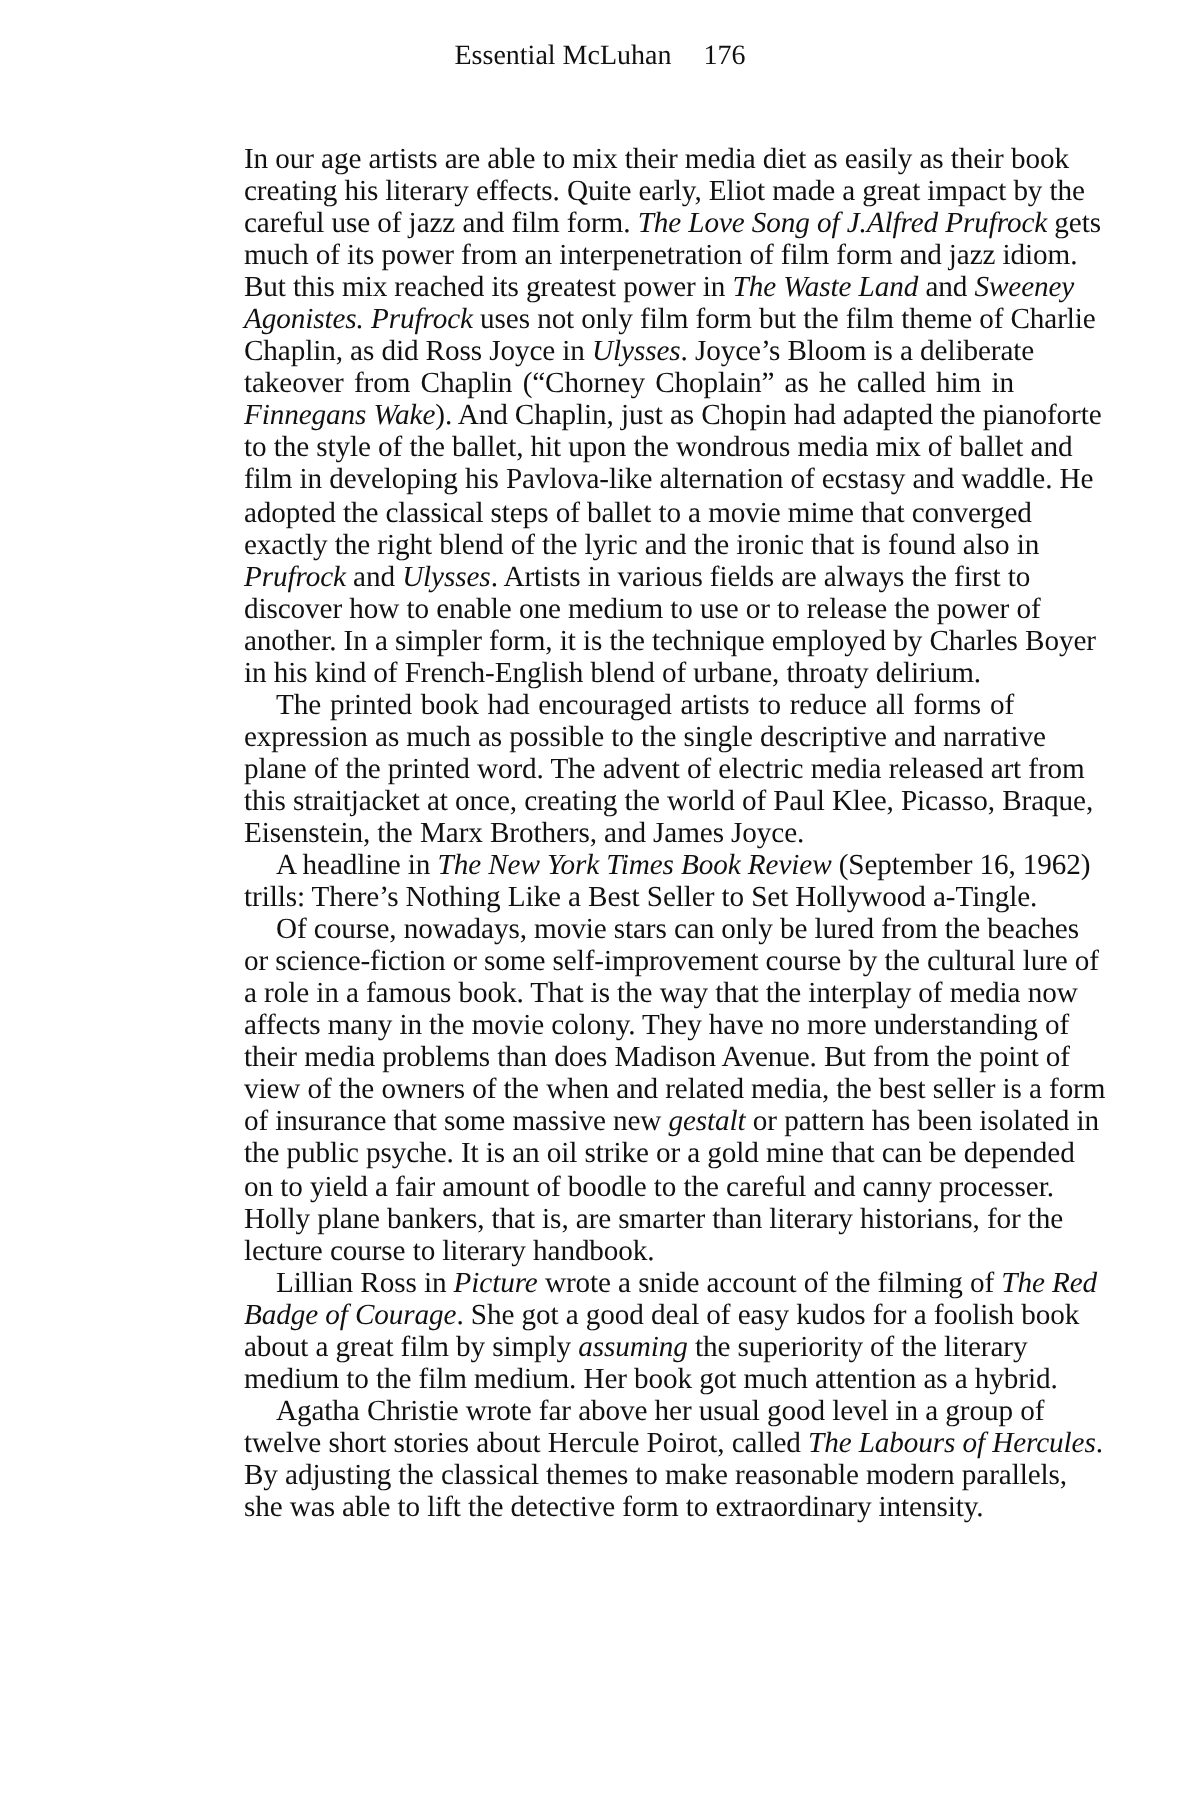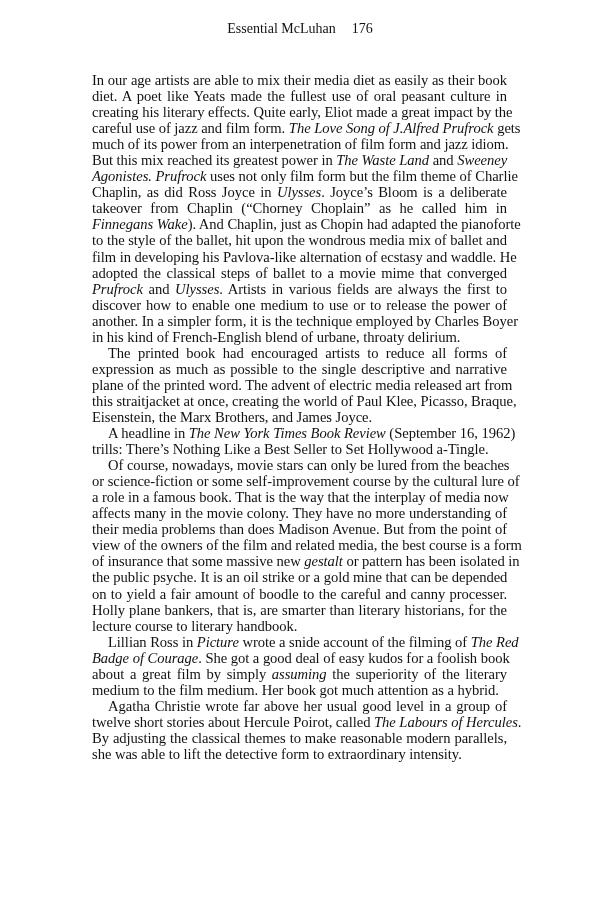--- a/index.html
+++ b/index.html
@@ -8,63 +8,63 @@
   .header {
     position: absolute; top: 21px; left: 0; width: 600px; text-align: center;
     font-family: "Liberation Serif", serif; font-size: 14px; color: #111; line-height: 16px;
   }
   .header .pagenum { margin-left: 16px; }
   .body {
     position: absolute; left: 92px; top: 72px; width: 415px;
     font-family: "Liberation Serif", serif; font-size: 14.6px; line-height: 16.05px;
     color: #111; text-align: justify; letter-spacing: -0.05px;
   }
-  .line { display: block; height: 16.05px; white-space: nowrap; text-align: justify; text-align-last: justify; }
+  .line { display: block; height: 16.05px; white-space: nowrap; text-align: justify; text-align-last: justify; margin-left: 30px; }
   .line.last { text-align-last: left; }
   .line.indent { padding-left: 16px; }
   i { }
 </style>
 </head>
 <body>
 
 <div class="page">
   <div class="header">
     <span>Essential McLuhan</span><span class="pagenum">176</span>
   </div>
   <div class="body" id="body-text">
       <span class="line"><span>In our age artists are able to mix their media diet as easily as their book</span></span>
-      <span class="line"><span>diet. A poet like Yeats made the fullest use of oral peasant culture in</span></span>
       <span class="line"><span>creating his literary effects. Quite early, Eliot made a great impact by the</span></span>
       <span class="line"><span>careful use of jazz and film form. </span><i>The Love Song of J.Alfred Prufrock</i><span> gets</span></span>
       <span class="line"><span>much of its power from an interpenetration of film form and jazz idiom.</span></span>
       <span class="line"><span>But this mix reached its greatest power in </span><i>The Waste Land</i><span> and </span><i>Sweeney</i></span>
       <span class="line"><i>Agonistes. Prufrock</i><span> uses not only film form but the film theme of Charlie</span></span>
       <span class="line"><span>Chaplin, as did Ross Joyce in </span><i>Ulysses</i><span>. Joyce’s Bloom is a deliberate</span></span>
       <span class="line"><span>takeover from Chaplin (“Chorney Choplain” as he called him in</span></span>
       <span class="line"><i>Finnegans Wake</i><span>). And Chaplin, just as Chopin had adapted the pianoforte</span></span>
       <span class="line"><span>to the style of the ballet, hit upon the wondrous media mix of ballet and</span></span>
       <span class="line"><span>film in developing his Pavlova-like alternation of ecstasy and waddle. He</span></span>
       <span class="line"><span>adopted the classical steps of ballet to a movie mime that converged</span></span>
+      <span class="line"><span>exactly the right blend of the lyric and the ironic that is found also in</span></span>
       <span class="line"><i>Prufrock</i><span> and </span><i>Ulysses</i><span>. Artists in various fields are always the first to</span></span>
       <span class="line"><span>discover how to enable one medium to use or to release the power of</span></span>
       <span class="line"><span>another. In a simpler form, it is the technique employed by Charles Boyer</span></span>
       <span class="line last"><span>in his kind of French-English blend of urbane, throaty delirium.</span></span>
       <span class="line indent"><span>The printed book had encouraged artists to reduce all forms of</span></span>
       <span class="line"><span>expression as much as possible to the single descriptive and narrative</span></span>
       <span class="line"><span>plane of the printed word. The advent of electric media released art from</span></span>
       <span class="line"><span>this straitjacket at once, creating the world of Paul Klee, Picasso, Braque,</span></span>
       <span class="line last"><span>Eisenstein, the Marx Brothers, and James Joyce.</span></span>
       <span class="line indent"><span>A headline in </span><i>The New York Times Book Review</i><span> (September 16, 1962)</span></span>
       <span class="line last"><span>trills: There’s Nothing Like a Best Seller to Set Hollywood a-Tingle.</span></span>
       <span class="line indent"><span>Of course, nowadays, movie stars can only be lured from the beaches</span></span>
       <span class="line"><span>or science-fiction or some self-improvement course by the cultural lure of</span></span>
       <span class="line"><span>a role in a famous book. That is the way that the interplay of media now</span></span>
       <span class="line"><span>affects many in the movie colony. They have no more understanding of</span></span>
       <span class="line"><span>their media problems than does Madison Avenue. But from the point of</span></span>
-      <span class="line"><span>view of the owners of the film and related media, the best course is a form</span></span>
+      <span class="line"><span>view of the owners of the when and related media, the best seller is a form</span></span>
       <span class="line"><span>of insurance that some massive new </span><i>gestalt</i><span> or pattern has been isolated in</span></span>
       <span class="line"><span>the public psyche. It is an oil strike or a gold mine that can be depended</span></span>
       <span class="line"><span>on to yield a fair amount of boodle to the careful and canny processer.</span></span>
       <span class="line"><span>Holly plane bankers, that is, are smarter than literary historians, for the</span></span>
       <span class="line last"><span>lecture course to literary handbook.</span></span>
       <span class="line indent"><span>Lillian Ross in </span><i>Picture</i><span> wrote a snide account of the filming of </span><i>The Red</i></span>
       <span class="line"><i>Badge of Courage</i><span>. She got a good deal of easy kudos for a foolish book</span></span>
       <span class="line"><span>about a great film by simply </span><i>assuming</i><span> the superiority of the literary</span></span>
       <span class="line last"><span>medium to the film medium. Her book got much attention as a hybrid.</span></span>
       <span class="line indent"><span>Agatha Christie wrote far above her usual good level in a group of</span></span>

